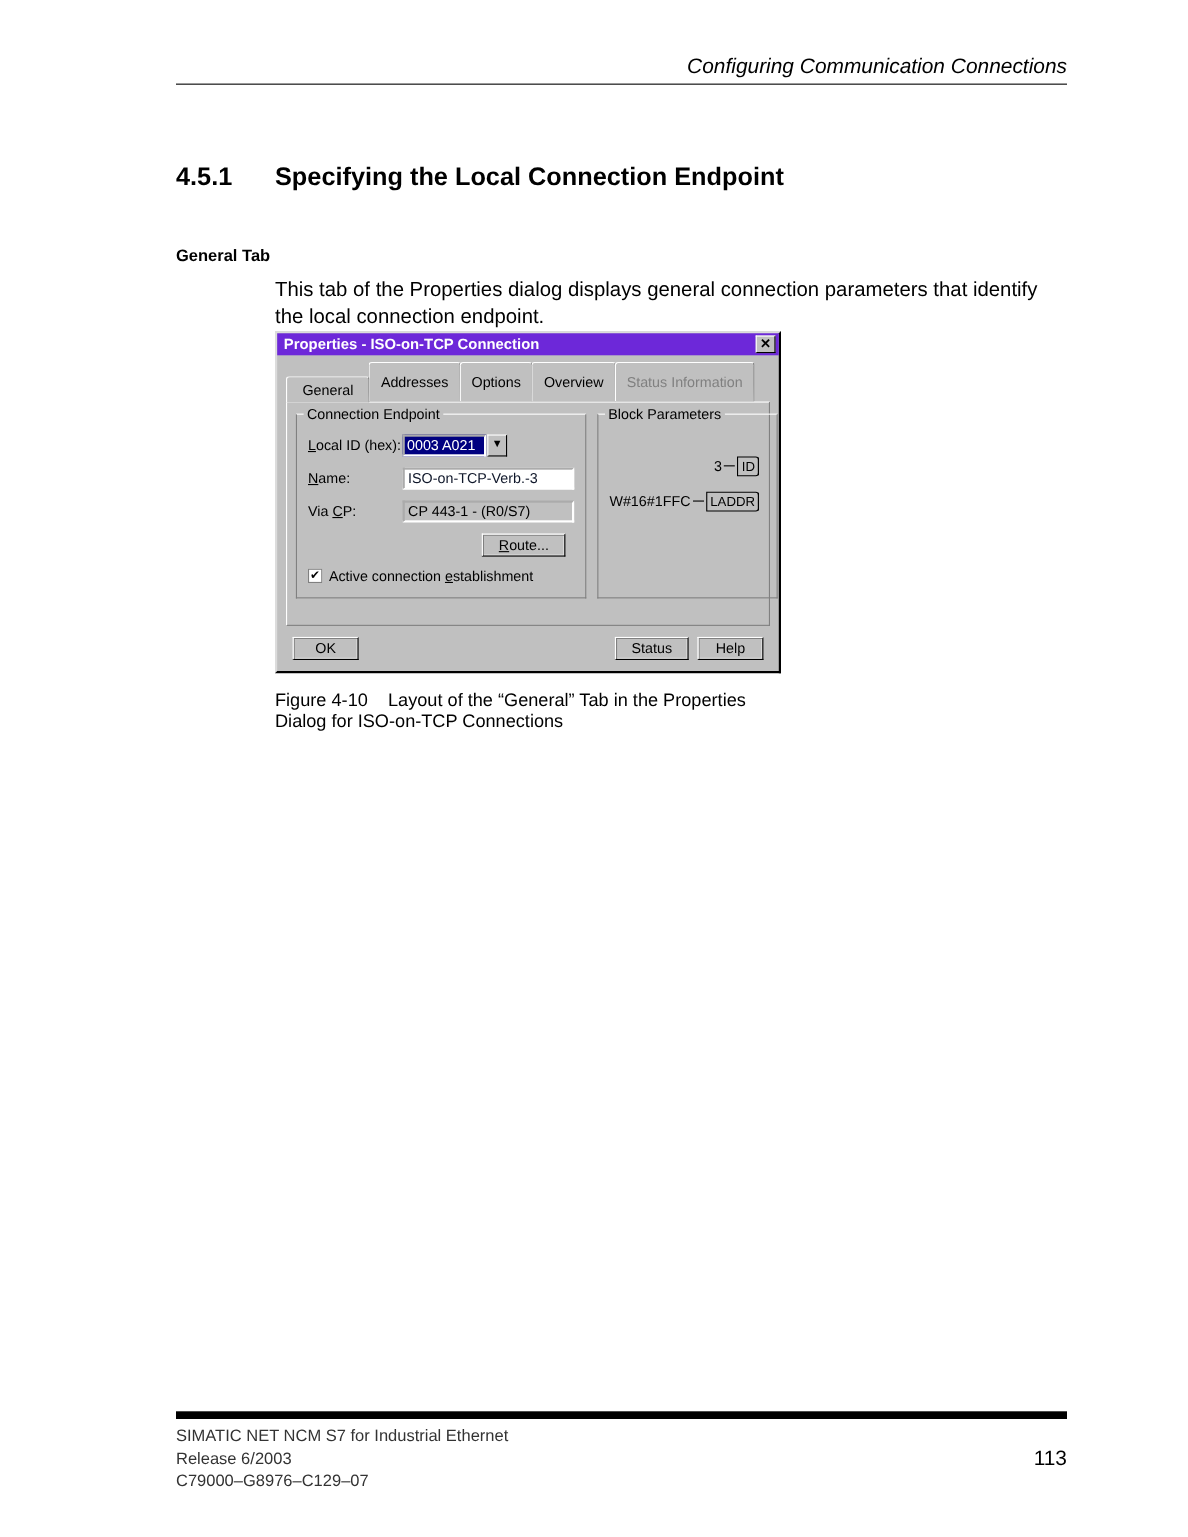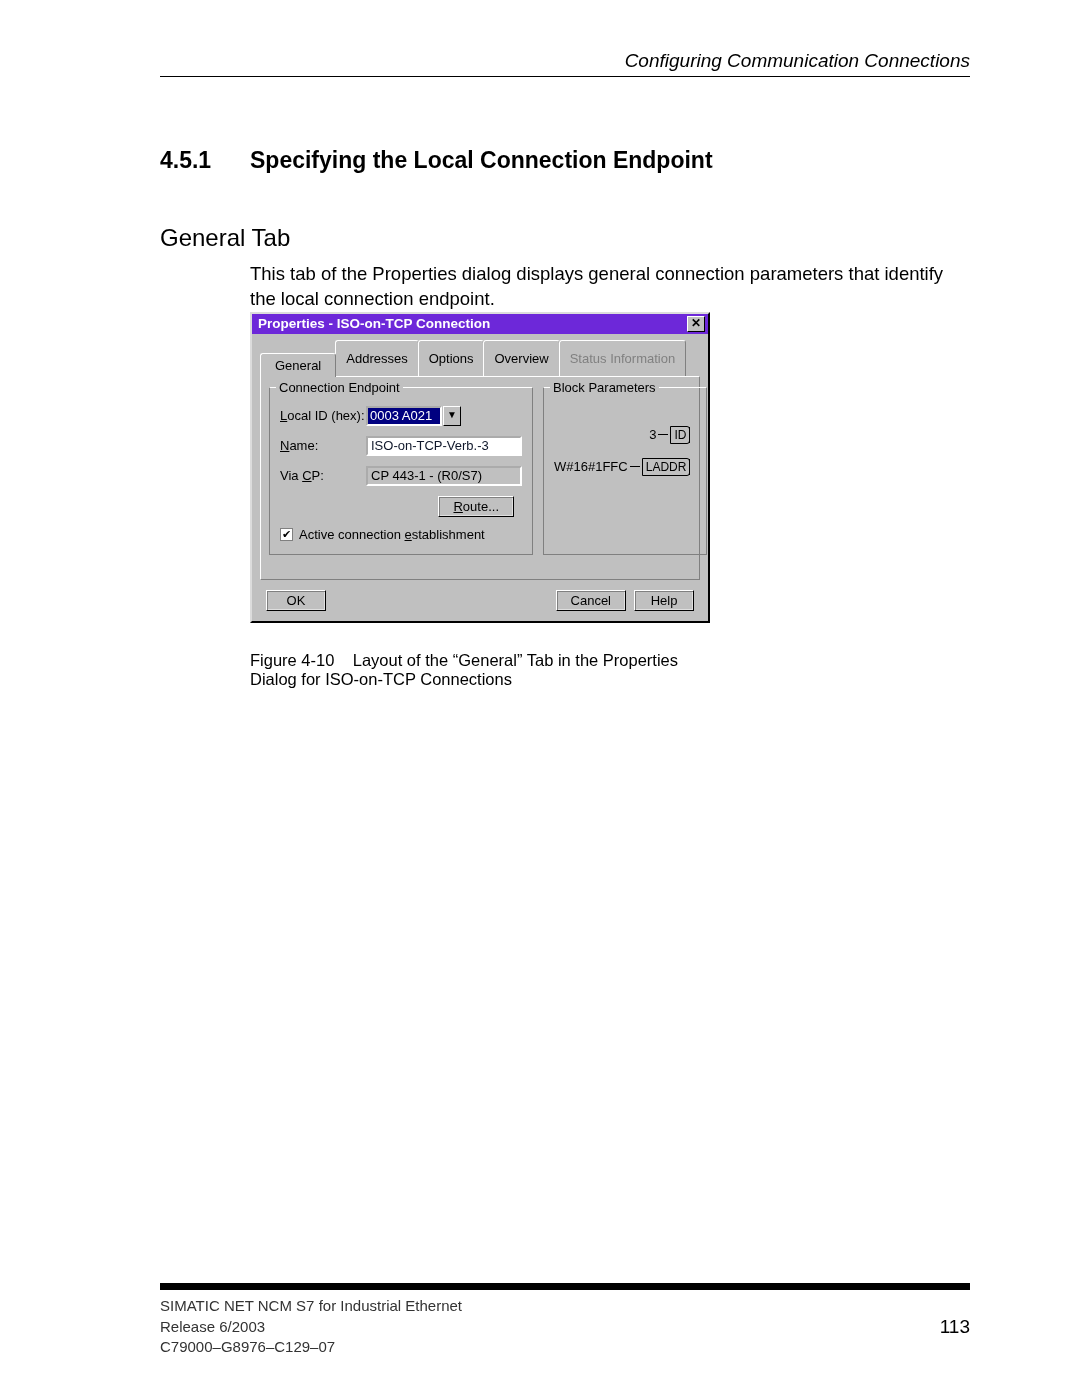--- a/index.html
+++ b/index.html
@@ -21,21 +21,21 @@
     font-size: 19px;
     margin-bottom: 4px;
   }
   .hr { border-top: 1.2px solid #000; margin-bottom: 70px; }
   .section-row { display: flex; margin-bottom: 50px; }
   .section-number {
     font-weight: bold; font-size: 23px;
     width: 90px; flex: 0 0 90px;
   }
   .section-title { font-weight: bold; font-size: 23px; }
-  .subheading { font-weight: normal; font-size: 24px; margin-bottom: 10px; }
+  .subheading { font-weight: bold; font-size: 15px; margin-bottom: 10px; }
   .body-text {
     font-size: 18.5px; line-height: 1.35;
     margin-left: 90px; 
   }
   .dialog-wrap {
     margin-left: 90px;
     width: 460px;
     display: flex; flex-direction: column;
   }
   
@@ -191,21 +191,21 @@
   .bp-box::after {
     content:""; position:absolute; right:-1px; top:0; bottom:0; width:2px;
     border-right:1px solid #000;
   }
   .dlg-buttons {
     display:flex; justify-content:space-between; align-items:center;
     padding: 10px 6px 2px 6px;
   }
   .dlg-buttons .right { display:flex; gap:8px; }
   .figure-caption {
-    margin: 28px 0 0 0;
+    margin: 16px 0 0 0;
     font-size: 16.5px;
     text-align:left;
   }
   .footer {
     position:absolute;
     bottom: 40px;
     left: 160px; right: 110px;
     border-top: 7px solid #000000;
     padding-top: 6px;
     display:flex; justify-content:space-between;
@@ -289,21 +289,21 @@
                   <span class="bp-line"></span>
                   <span class="bp-box">LADDR</span>
                 </div>
               </div>
             </div>
           </div>
         </div>
         <div class="dlg-buttons">
           <button class="win-btn">OK</button>
           <div class="right">
-            <button class="win-btn">Cancel</button>
+            <button class="win-btn">Status</button>
             <button class="win-btn">Help</button>
           </div>
         </div>
       </div>
     </div>
 
     <div class="figure-caption">
       <span>Figure 4-10</span>&nbsp;&nbsp;&nbsp;&nbsp;<span>Layout of the “General” Tab in the Properties Dialog for ISO-on-TCP Connections</span>
     </div>
   </div>

